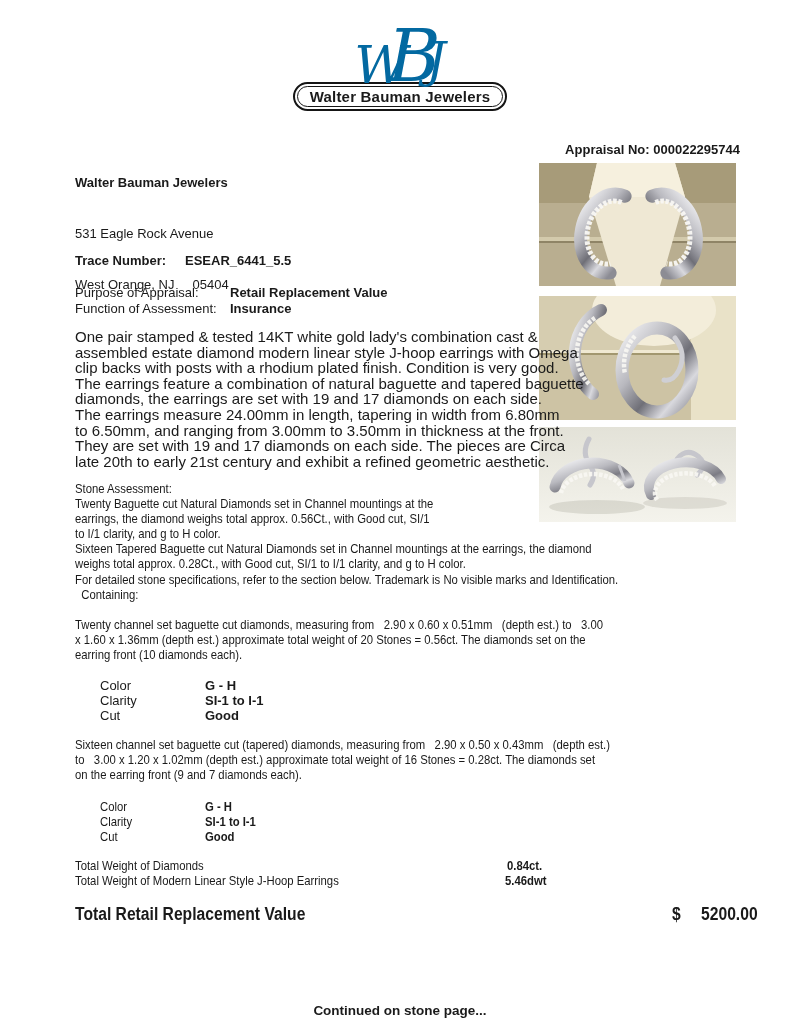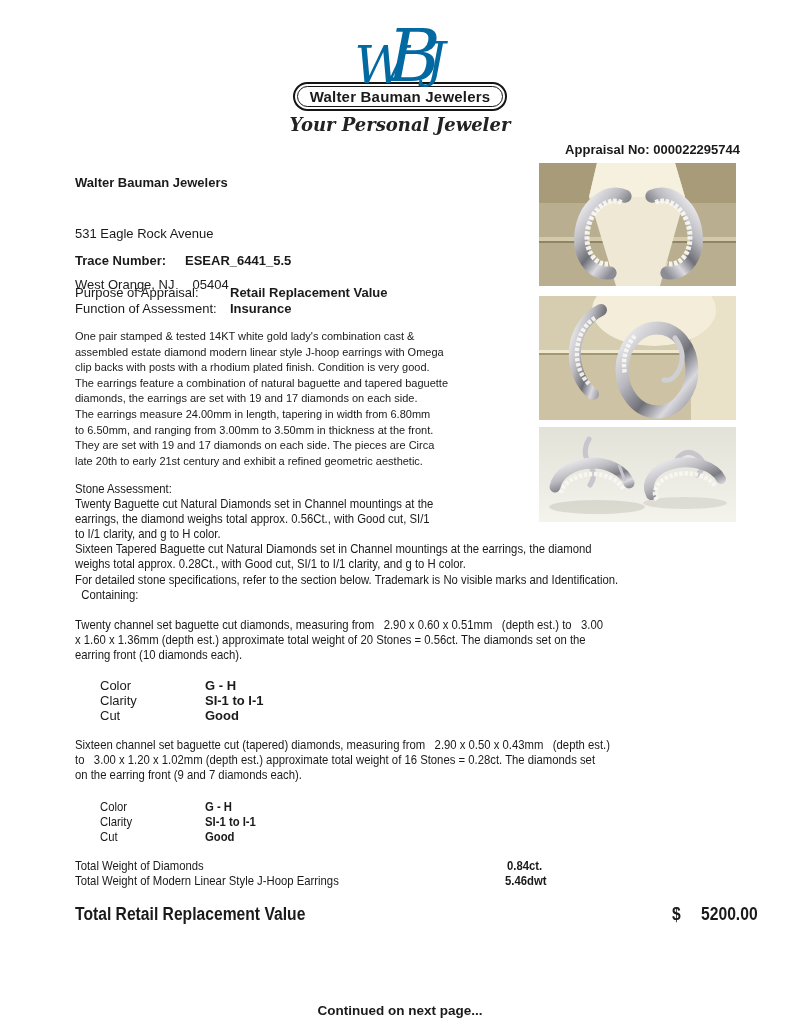--- a/index.html
+++ b/index.html
@@ -23,39 +23,38 @@
   .wbj-box-outer{display:inline-block;border:2px solid #151515;border-radius:16px;padding:2px;background:#fff;margin-top:-4px;}
   .wbj-box-inner{border:1.5px solid #151515;border-radius:11px;padding:1px 12px;font-size:15px;font-weight:bold;letter-spacing:.2px;}
   .tagline{font-family:"DejaVu Serif",serif;font-style:italic;font-weight:bold;font-size:18px;margin-top:3px;color:#222;}
 
   .hdr-left{left:75px;top:140px;font-size:13px;line-height:17px;}
   .appraisal{top:142px;right:60px;font-size:13px;font-weight:bold;}
 
   .row{left:0;top:0;width:652px;height:16px;font-size:13px;}
   .row span{position:absolute;white-space:pre;}
 
-  .body-text{font-size:11px;line-height:15.6px;}
+  .body-text{font-size:15px;line-height:15.6px;}
   .stone-text{font-size:13px;line-height:15.1px;}
 
   .photo{left:539px;width:197px;}
   .photo svg{display:block;}
 
   .continued{left:0;right:0;top:1003px;text-align:center;font-size:13.5px;font-weight:bold;}
 </style>
 </head>
 <body>
 
 <div class="abs logo">
   <div class="monogram">
     <span class="mW">W</span><span class="mB">B</span><span class="mJ">J</span>
   </div>
   <div class="wbj-box-outer">
     <div class="wbj-box-inner">Walter Bauman Jewelers</div>
   </div>
-  <div class="tagline">Your Personal Jeweler</div>
 </div>
 
 <div class="abs hdr-left pre">
   <div class="b">Walter Bauman Jewelers</div>
   <div>531 Eagle Rock Avenue</div>
   <div class="pre">West Orange, NJ     05404</div>
 </div>
 <div class="abs appraisal">Appraisal No: 000022295744</div>
 
 <div class="abs photo" style="top:163px">
@@ -212,13 +211,13 @@
 <div class="abs row" style="top:873px">
   <span class="nx" style="left:75px">Total Weight of Modern Linear Style J-Hoop Earrings</span>
   <span class="nx b" style="left:505px">5.46dwt</span>
 </div>
 <div class="abs row" style="top:904px;font-size:18px">
   <span class="nx b" style="left:75px">Total Retail Replacement Value</span>
   <span class="nx b" style="left:672px">$</span>
   <span class="nx b" style="left:701px">5200.00</span>
 </div>
 
-<div class="abs continued">Continued on next page...</div>
+<div class="abs continued">Continued on stone page...</div>
 
 </body></html>

